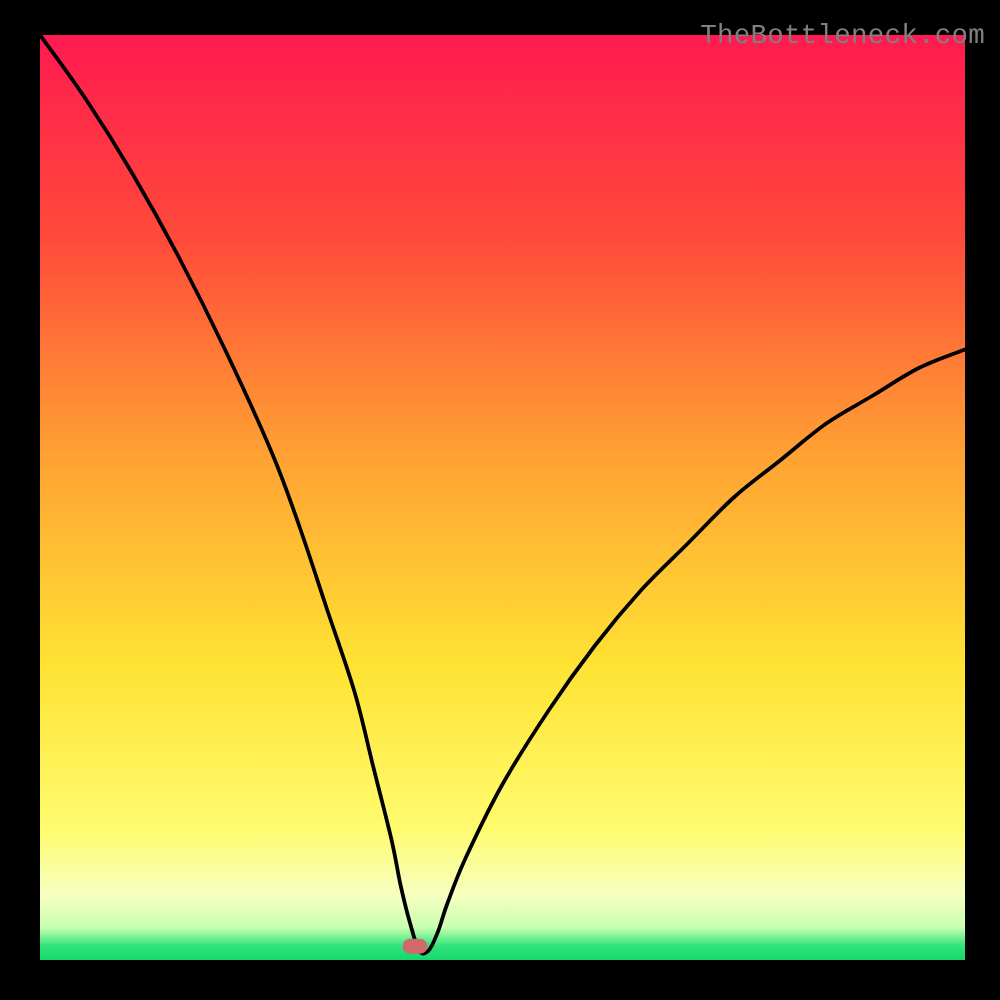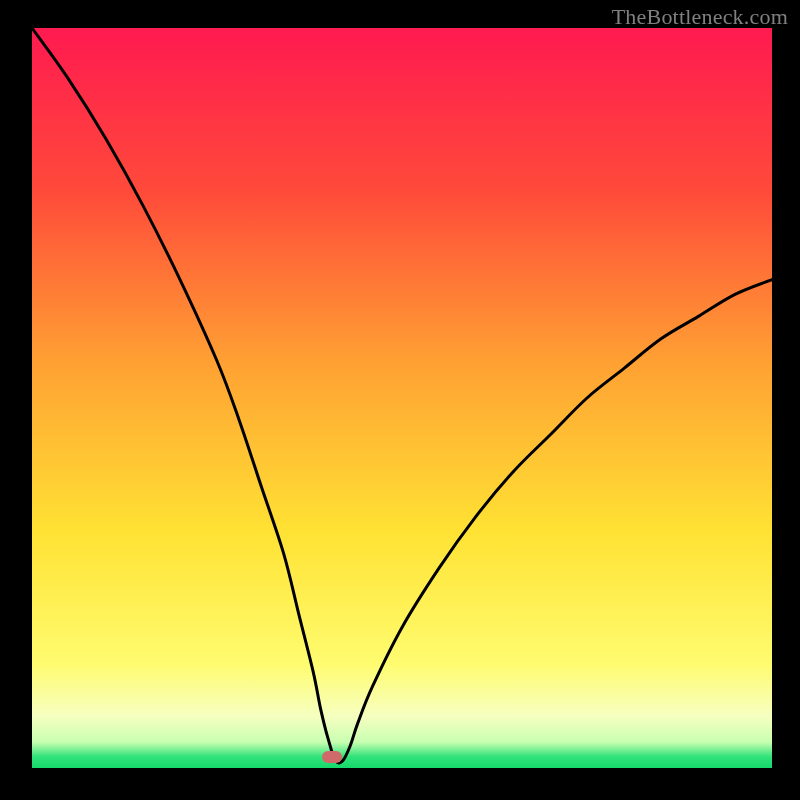--- a/index.html
+++ b/index.html
@@ -27,23 +27,23 @@
     height: 740px;
     overflow: hidden;
   }
   .gradient {
     position: absolute;
     inset: 0;
     
   }
   .watermark {
     position: absolute;
-    top: 4px;
+    top: 16px;
     right: 12px;
-    font-family: Liberation Serif, serif;
+    font-family: Liberation Mono, monospace;
     font-size: 22px;
     color: #808080;
     user-select: none;
     letter-spacing: 0.2px;
   }
   svg.curve {
     position: absolute;
     inset: 0;
     width: 100%;
     height: 100%;

